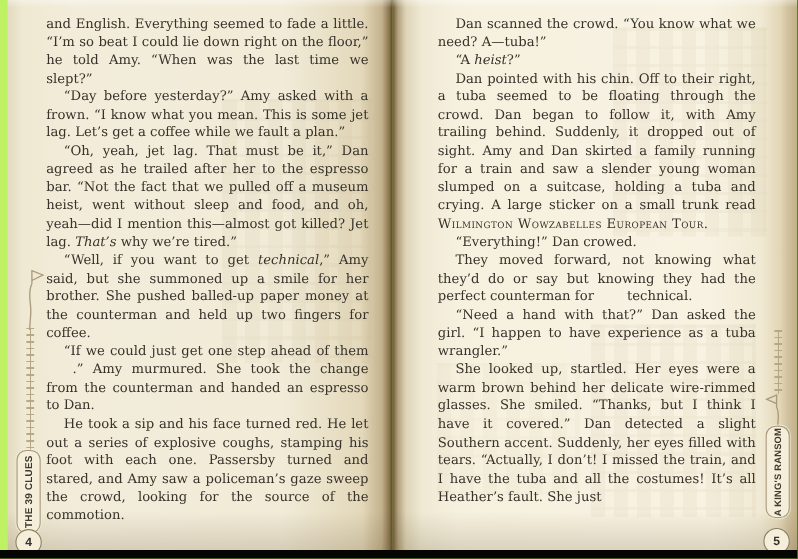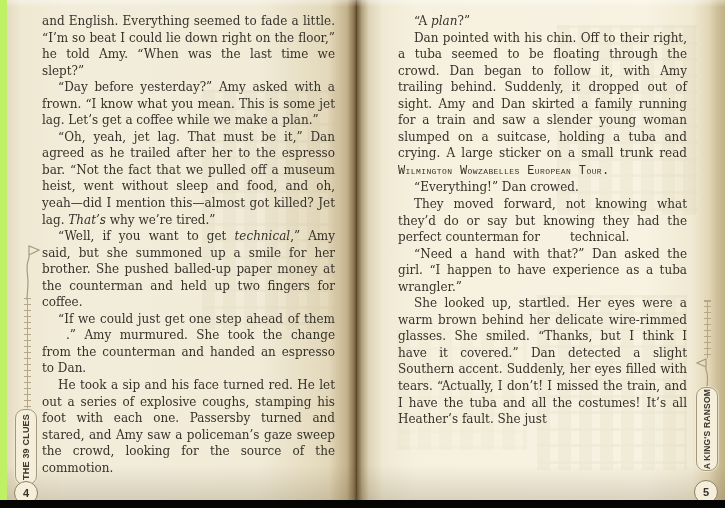--- a/index.html
+++ b/index.html
@@ -20,21 +20,21 @@
                rgba(0,0,0,0) 465px,rgba(95,75,40,.18) 499px);}
 
   
   .text-block{position:absolute;top:13px;color:#37322a;font-size:12px;line-height:16.55px;
               text-align:justify;}
   #left-text{left:35px;width:293px;}
   #right-text{left:41px;width:289px;}
   .para{margin:0;}
   .para.ind{text-indent:16px;}
   .it{font-style:italic;}
-  .sc{font-variant:small-caps;letter-spacing:.4px;font-family:Liberation Mono, monospace;}
+  .sc{font-variant:small-caps;letter-spacing:.4px;}
   .gap{display:inline-block;height:1px;}
 
   
   .bleed{position:absolute;pointer-events:none;filter:blur(.7px);
     background:
       repeating-linear-gradient(to right,rgba(165,145,100,.55) 0 13px,rgba(165,145,100,0) 13px 21px),
       repeating-linear-gradient(to bottom,rgba(165,145,100,.5) 0 3px,rgba(165,145,100,0) 3px 16.6px);
     opacity:.12;}
 
   
@@ -67,28 +67,29 @@
   </div>
 
   <div class="page" id="page-right">
     <div class="bleed" style="left:200px;top:25px;width:140px;height:190px;"></div>
     <div class="bleed" style="left:180px;top:295px;width:150px;height:175px;"></div>
     <div class="bleed" style="left:40px;top:330px;width:130px;height:120px;opacity:.08;"></div>
   </div>
 
   <div class="text-block" id="left-text" style="left:42px;">
       <p class="para"><span>and English. Everything seemed to fade a little. “I’m so beat I could lie down right on the floor,” he told Amy. “When was the last time we slept?”</span></p>
-      <p class="para ind"><span>“Day before yesterday?” Amy asked with a frown. “I know what you mean. This is some jet lag. Let’s get a coffee while we make a plan.”</span></p>
+      <p class="para ind"><span>“Day before yesterday?” Amy asked with a frown. “I know what you mean. This is some jet lag. Let’s get a coffee while we fault a plan.”</span></p>
       <p class="para ind"><span>“Oh, yeah, jet lag. That must be it,” Dan agreed as he trailed after her to the espresso bar. “Not the fact that we pulled off a museum heist, went without sleep and food, and oh, yeah—did I mention this—almost got killed? Jet lag. </span><span class="it">That’s</span><span> why we’re tired.”</span></p>
       <p class="para ind"><span>“Well, if you want to get </span><span class="it">technical</span><span>,” Amy said, but she summoned up a smile for her brother. She pushed balled-up paper money at the counterman and held up two fingers for coffee.</span></p>
       <p class="para ind"><span>“If we could just get one step ahead of them</span><span class="gap" style="width: 24px;"></span><span>.” Amy murmured. She took the change from the counterman and handed an espresso to Dan.</span></p>
       <p class="para ind"><span>He took a sip and his face turned red. He let out a series of explosive coughs, stamping his foot with each one. Passersby turned and stared, and Amy saw a policeman’s gaze sweep the crowd, looking for the source of the commotion.</span></p>
     </div>
   <div class="text-block" id="right-text" style="left:398px;">
-      <p class="para ind"><span>“A </span><span class="it">plan</span><span>?”</span></p>
+      <p class="para ind"><span>Dan scanned the crowd. “You know what we need? A—tuba!”</span></p>
+      <p class="para ind"><span>“A </span><span class="it">heist</span><span>?”</span></p>
       <p class="para ind"><span>Dan pointed with his chin. Off to their right, a tuba seemed to be floating through the crowd. Dan began to follow it, with Amy trailing behind. Suddenly, it dropped out of sight. Amy and Dan skirted a family running for a train and saw a slender young woman slumped on a suitcase, holding a tuba and crying. A large sticker on a small trunk read </span><span class="sc">Wilmington Wowzabelles European Tour.</span></p>
       <p class="para ind"><span>“Everything!” Dan crowed.</span></p>
       <p class="para ind"><span>They moved forward, not knowing what they’d do or say but knowing they had the perfect counterman for</span><span class="gap" style="width: 30px;"></span><span>technical.</span></p>
       <p class="para ind"><span>“Need a hand with that?” Dan asked the girl. “I happen to have experience as a tuba wrangler.”</span></p>
       <p class="para ind"><span>She looked up, startled. Her eyes were a warm brown behind her delicate wire-rimmed glasses. She smiled. “Thanks, but I think I have it covered.” Dan detected a slight Southern accent. Suddenly, her eyes filled with tears. “Actually, I don’t! I missed the train, and I have the tuba and all the costumes! It’s all Heather’s fault. She just </span></p>
     </div>
 
   <svg class="flag" style="left:16px;top:242px;" width="26" height="58" viewBox="0 0 26 58">
     <path d="M13 16 C9 24 12 32 12 40 C12 47 11 53 11 58" fill="none" stroke="#a89a7c" stroke-width="1.2"></path>
     <path d="M13 16 L13 4 L23 8 L13 13" fill="none" stroke="#a89a7c" stroke-width="1.2"></path>

